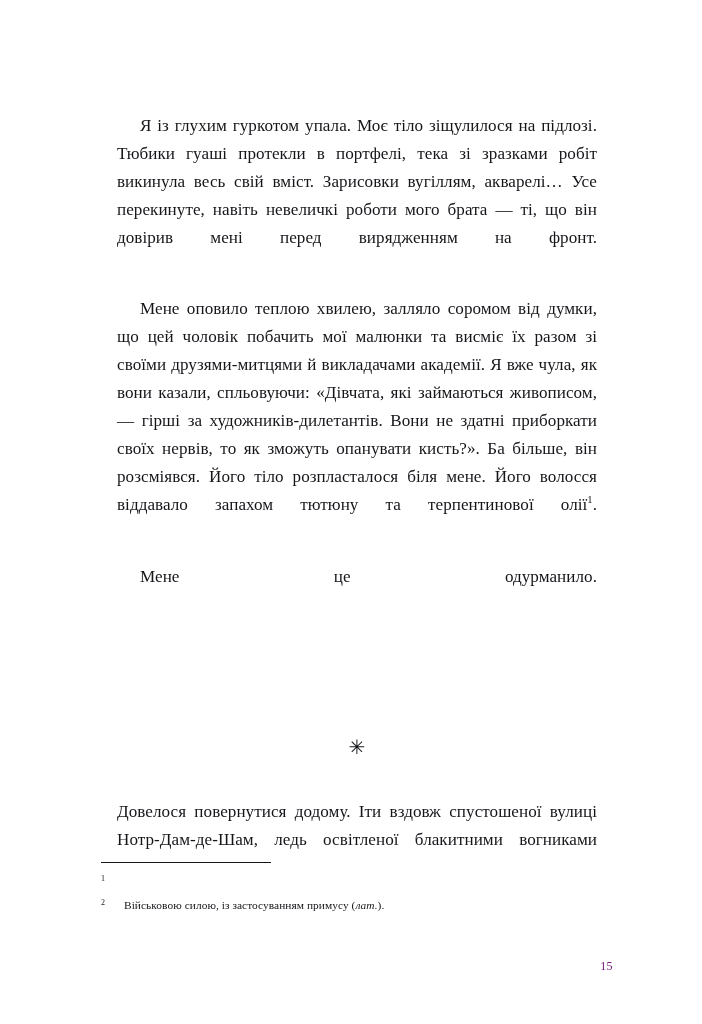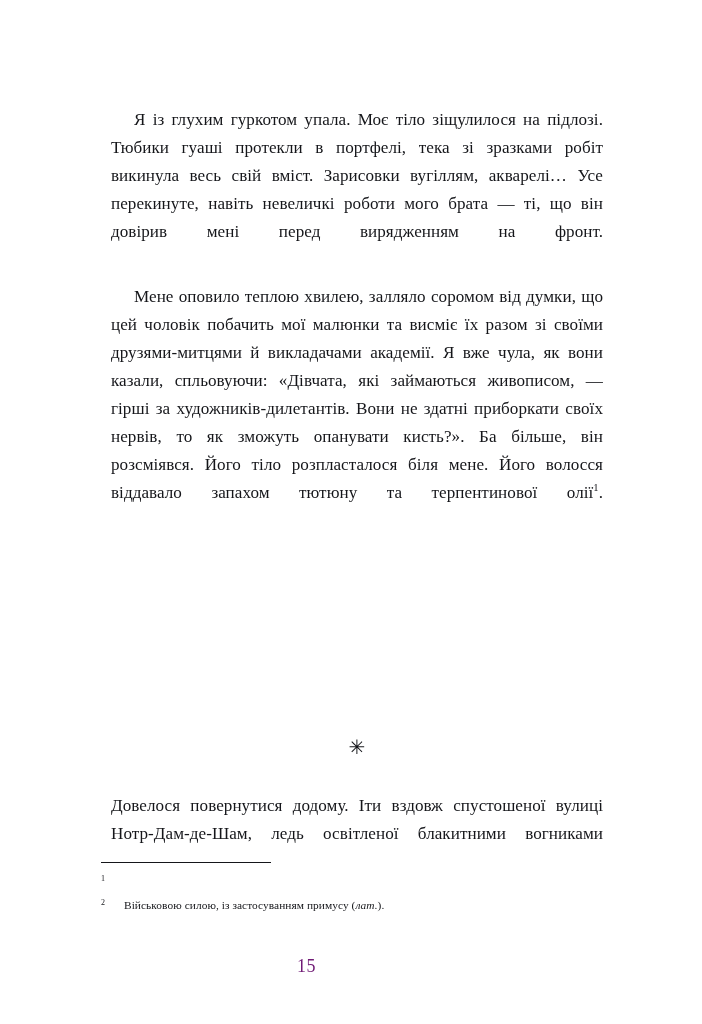--- a/index.html
+++ b/index.html
@@ -26,21 +26,21 @@
 
   
   .textblock {
     position: absolute;
     left: 101px;
     top: 96px;
     width: 512px;
   }
 
   .para {
-    margin: 10px;
+    margin: 16px;
     font-size: 17.1px;
     line-height: 27.9px;
     text-align: justify;
     text-justify: inter-word;
     text-indent: 23px;
     hyphens: manual;
     word-spacing: 0.2px;
     letter-spacing: 0.05px;
   }
 
@@ -122,42 +122,43 @@
   .fn .txt {
     flex: 1 1 auto;
   }
 
   
   .folio {
     position: absolute;
     left: 0;
     top: 957px;
     width: 613px;
-    text-align: center;
-    font-size: 18px;
+    text-align: right;
+    font-size: 12px;
     line-height: 18px;
     letter-spacing: 0.4px;
     color: #701a75;
     font-variant-numeric: oldstyle-nums;
   }
 </style>
 </head>
 <body>
 
 <div class="page">
 
   <div class="textblock">
 
     <p class="para">Я із глухим гуркотом упала. Моє тіло зіщулилося на підлозі. Тюбики гуаші протекли в портфелі, тека зі зразками робіт викинула весь свій вміст. Зарисовки вугіллям, акварелі… Усе перекинуте, навіть невеличкі роботи мого брата — ті, що він довірив мені перед вирядженням на фронт.</p>
 
 
     <p class="para"><span>Мене оповило теплою хвилею, залляло соромом від думки, що цей чоловік побачить мої малюнки та висміє їх разом зі своїми друзями-митцями й викладачами академії. Я вже чула, як вони казали, спльовуючи: «Дівчата, які займаються живописом, — гірші за художників-дилетантів. Вони не здатні приборкати своїх нервів, то як зможуть опанувати кисть?». Ба більше, він розсміявся. Його тіло розпласталося біля мене. Його волосся віддавало запахом тютюну та терпентинової олії</span><sup class="fnmark">1</sup><span>.</span></p>
 
 
 
+    <p class="para">Мене це одурманило.</p>
 
   </div>
 
   <div class="divider">
     <span class="star">✳</span>
   </div>
 
   <div class="closing">
     <p class="para no-indent">Довелося повернутися додому. Іти вздовж спустошеної вулиці Нотр-Дам-де-Шам, ледь освітленої блакитними вогниками</p>
   </div>

